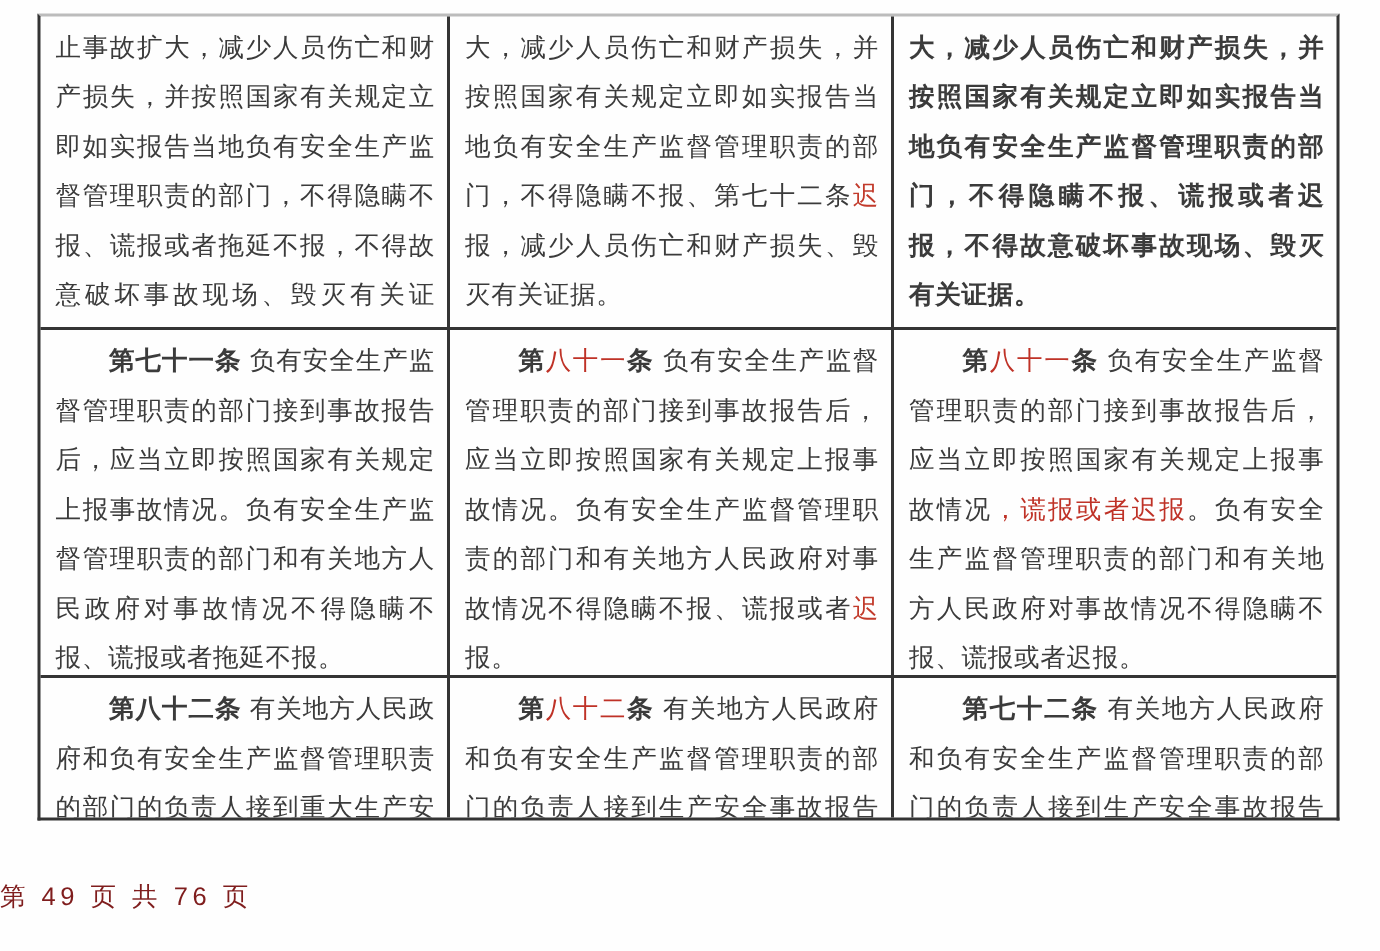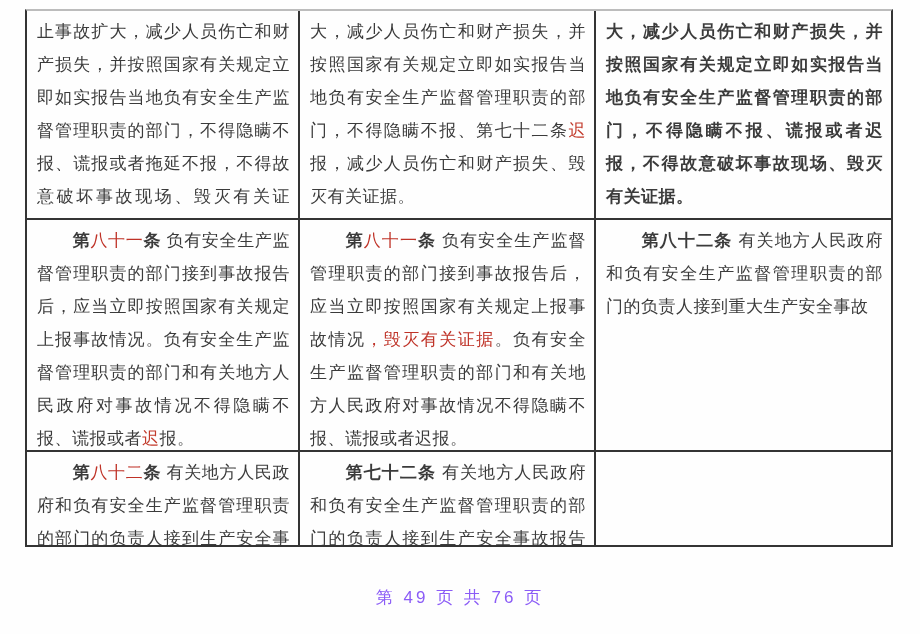--- a/index.html
+++ b/index.html
@@ -42,35 +42,35 @@
   .indent { text-indent: 2.1em; }
   .run-n { }
   .run-b { font-weight: bold; }
   .run-r { color: #c23a2b; }
   .run-rb { color: #bf3227; font-weight: normal; }
   .footer {
     position: absolute;
     left: 0;
     right: 0;
     top: 586px;
-    text-align: center;
     font-size: 17px;
     line-height: 24px;
-    color: #8b5cf6;
+    color: #7f1d1d;
     letter-spacing: 3px;
   }
 </style>
 </head>
 <body>
 
 <div class="page">
   <div class="tbl">
       <div class="cell"><span class="run-n">止事故扩大，减少人员伤亡和财产损失，并按照国家有关规定立即如实报告当地负有安全生产监督管理职责的部门，不得隐瞒不报、谎报或者拖延不报，不得故意破坏事故现场、毁灭有关证据。</span></div>
       <div class="cell"><span class="run-n">大，减少人员伤亡和财产损失，并按照国家有关规定立即如实报告当地负有安全生产监督管理职责的部门，不得隐瞒不报、第七十二条</span><span class="run-r">迟</span><span class="run-n">报，减少人员伤亡和财产损失、毁灭有关证据。</span></div>
       <div class="cell"><span class="run-b">大，减少人员伤亡和财产损失，并按照国家有关规定立即如实报告当地负有安全生产监督管理职责的部门，不得隐瞒不报、谎报或者迟报，不得故意破坏事故现场、毁灭有关证据。</span></div>
+      <div class="cell indent"><span class="run-b">第七十一条</span><span class="run-n"> 负有安全生产监督管理职责的部门接到事故报告后，应当立即按照国家有关规定上报事故情况。负有安全生产监督管理职责的部门和有关地方人民政府对事故情况不得隐瞒不报、谎报或者拖延不报。</span></div>
       <div class="cell indent"><span class="run-b">第</span><span class="run-rb">八十一</span><span class="run-b">条</span><span class="run-n"> 负有安全生产监督管理职责的部门接到事故报告后，应当立即按照国家有关规定上报事故情况。负有安全生产监督管理职责的部门和有关地方人民政府对事故情况不得隐瞒不报、谎报或者</span><span class="run-r">迟</span><span class="run-n">报。</span></div>
-      <div class="cell indent"><span class="run-b">第</span><span class="run-rb">八十一</span><span class="run-b">条</span><span class="run-n"> 负有安全生产监督管理职责的部门接到事故报告后，应当立即按照国家有关规定上报事故情况</span><span class="run-rb">，毁灭有关证据</span><span class="run-n">。负有安全生产监督管理职责的部门和有关地方人民政府对事故情况不得隐瞒不报、谎报或者迟报。</span></div>
+      <div class="cell indent"><span class="run-b">第</span><span class="run-rb">八十一</span><span class="run-b">条</span><span class="run-n"> 负有安全生产监督管理职责的部门接到事故报告后，应当立即按照国家有关规定上报事故情况</span><span class="run-rb">，谎报或者迟报</span><span class="run-n">。负有安全生产监督管理职责的部门和有关地方人民政府对事故情况不得隐瞒不报、谎报或者迟报。</span></div>
       <div class="cell indent"><span class="run-b">第八十二条</span><span class="run-n"> 有关地方人民政府和负有安全生产监督管理职责的部门的负责人接到重大生产安全事故</span></div>
       <div class="cell indent"><span class="run-b">第</span><span class="run-rb">八十二</span><span class="run-b">条</span><span class="run-n"> 有关地方人民政府和负有安全生产监督管理职责的部门的负责人接到生产安全事故报告后，应当</span></div>
       <div class="cell indent"><span class="run-b">第七十二条</span><span class="run-n"> 有关地方人民政府和负有安全生产监督管理职责的部门的负责人接到生产安全事故报告后，应当按照生</span></div>
     </div>
   <div class="footer">第 49 页 共 76 页</div>
 </div>
 
 </body></html>

